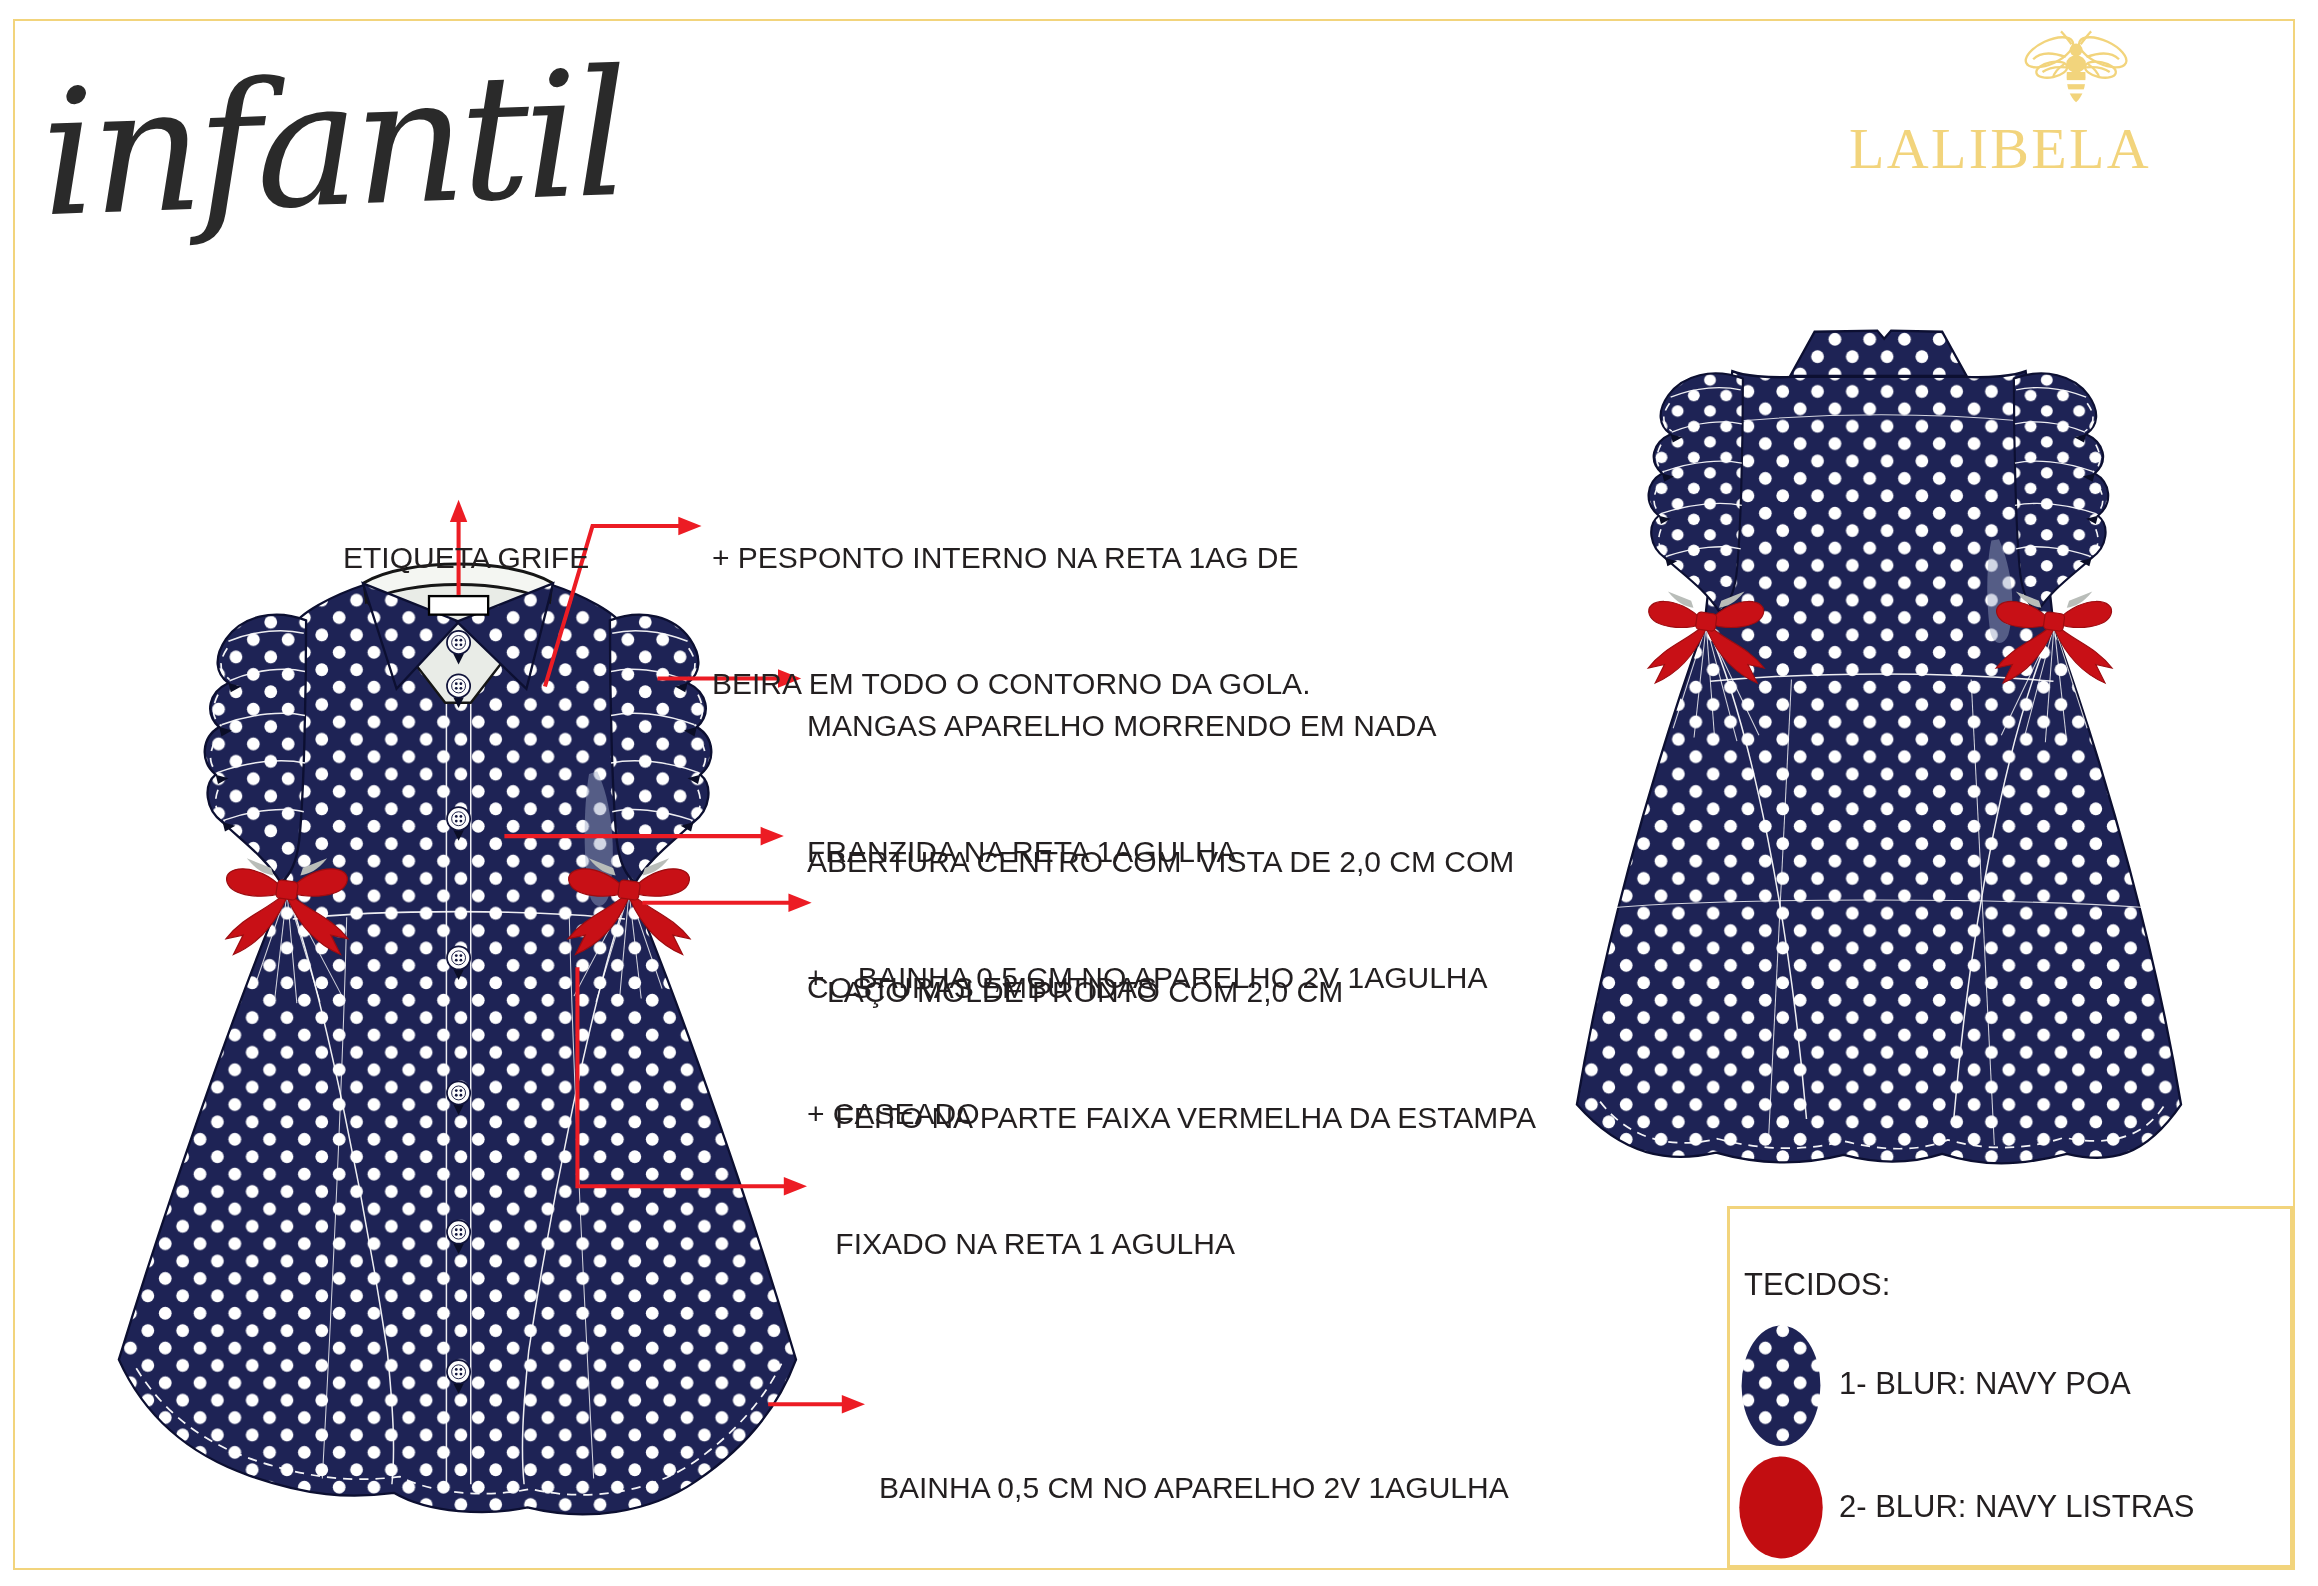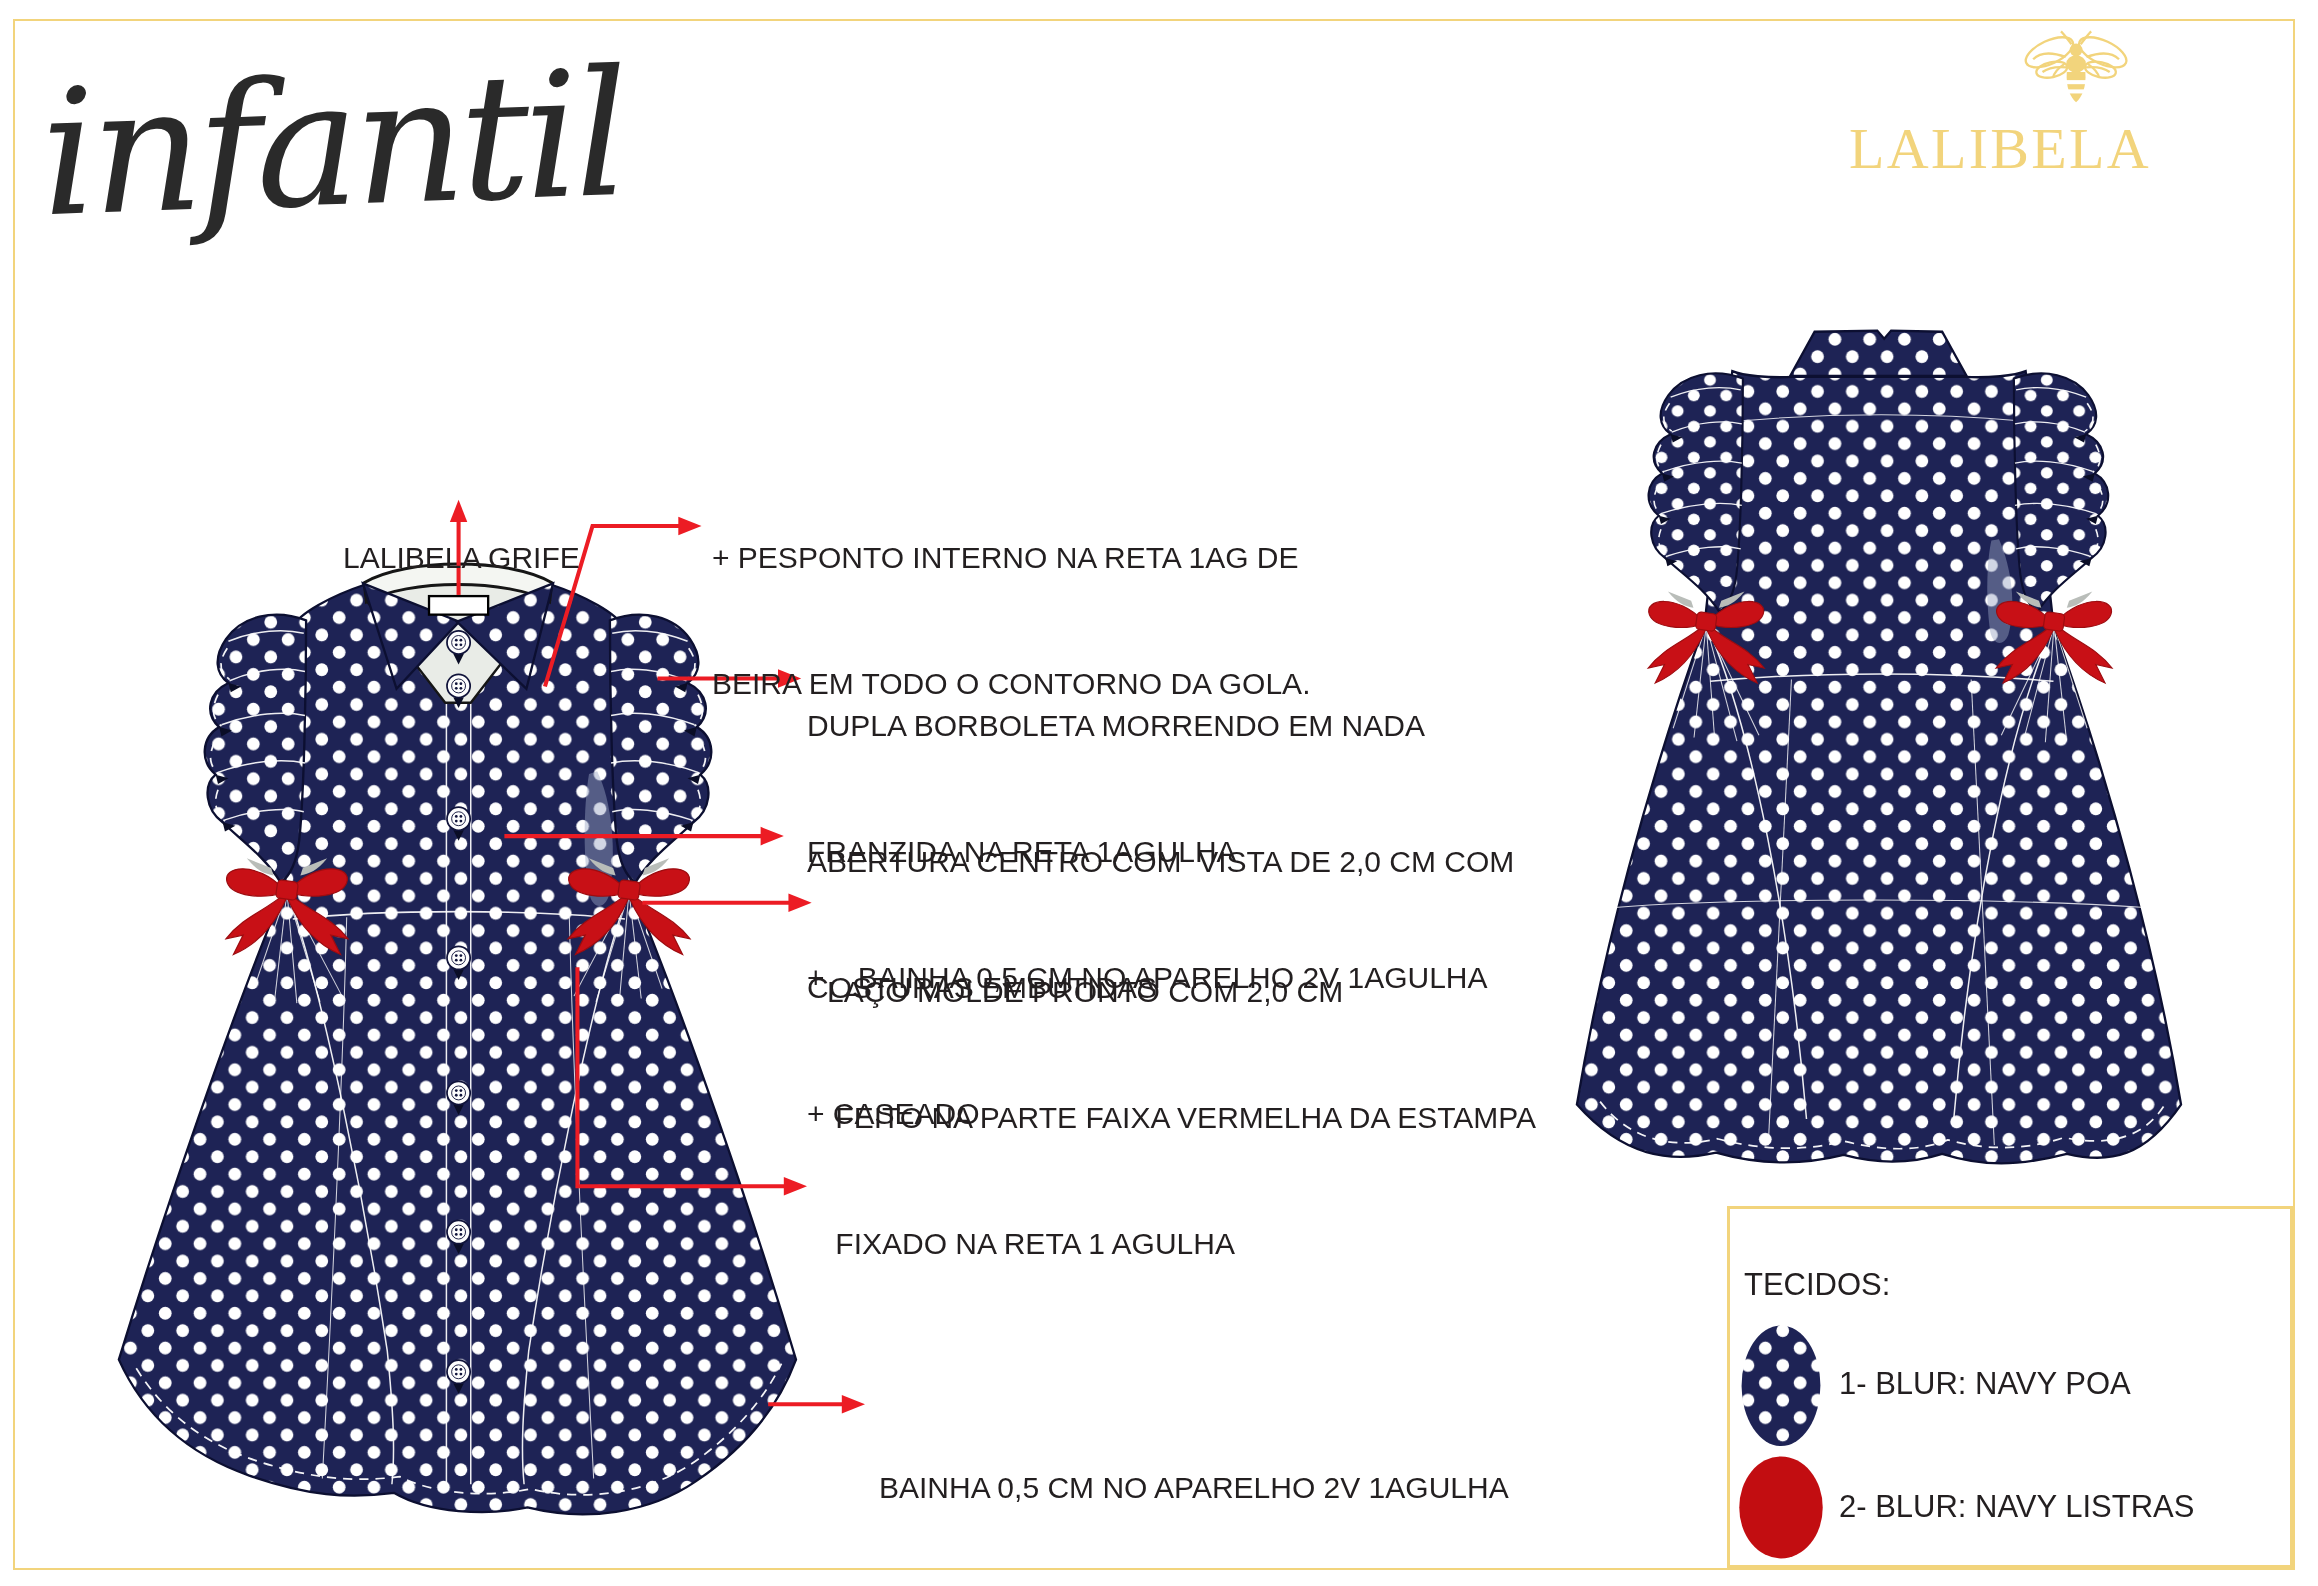--- a/index.html
+++ b/index.html
@@ -323,30 +323,30 @@
       <rect x="56" y="80" width="40" height="7" fill="var(--paper)"></rect>
       <rect x="58" y="96" width="36" height="7" fill="var(--paper)"></rect>
       <path class="bee" d="M56,52 C44,60 38,68 36,76 M96,52 C108,60 114,68 116,76" stroke-width="3"></path>
     </g>
 
     <ellipse class="swatch-navy" cx="3072" cy="2390" rx="68" ry="104"></ellipse>
     <ellipse class="swatch-red" cx="3072" cy="2600" rx="72" ry="88"></ellipse>
   </svg>
 
   <div class="ann" style="left:343px;top:453px;">
-    <div>LALIBELA GRIFE</div>
+    <div>ETIQUETA GRIFE</div>
   </div>
 
   <div class="ann" style="left:712px;top:453px;">
     <div>+ PESPONTO INTERNO NA RETA 1AG DE</div>
     <div>BEIRA EM TODO O CONTORNO DA GOLA.</div>
   </div>
 
   <div class="ann" style="left:807px;top:621px;">
-    <div>DUPLA BORBOLETA MORRENDO EM NADA</div>
+    <div>MANGAS APARELHO MORRENDO EM NADA</div>
     <div>FRANZIDA NA RETA 1AGULHA</div>
     <div>+    BAINHA 0,5 CM NO APARELHO 2V 1AGULHA</div>
   </div>
 
   <div class="ann" style="left:807px;top:757px;">
     <div>ABERTURA CENTRO COM  VISTA DE 2,0 CM COM</div>
     <div>COSTURAS EMBUTIDAS</div>
     <div>+ CASEADO</div>
   </div>
 

